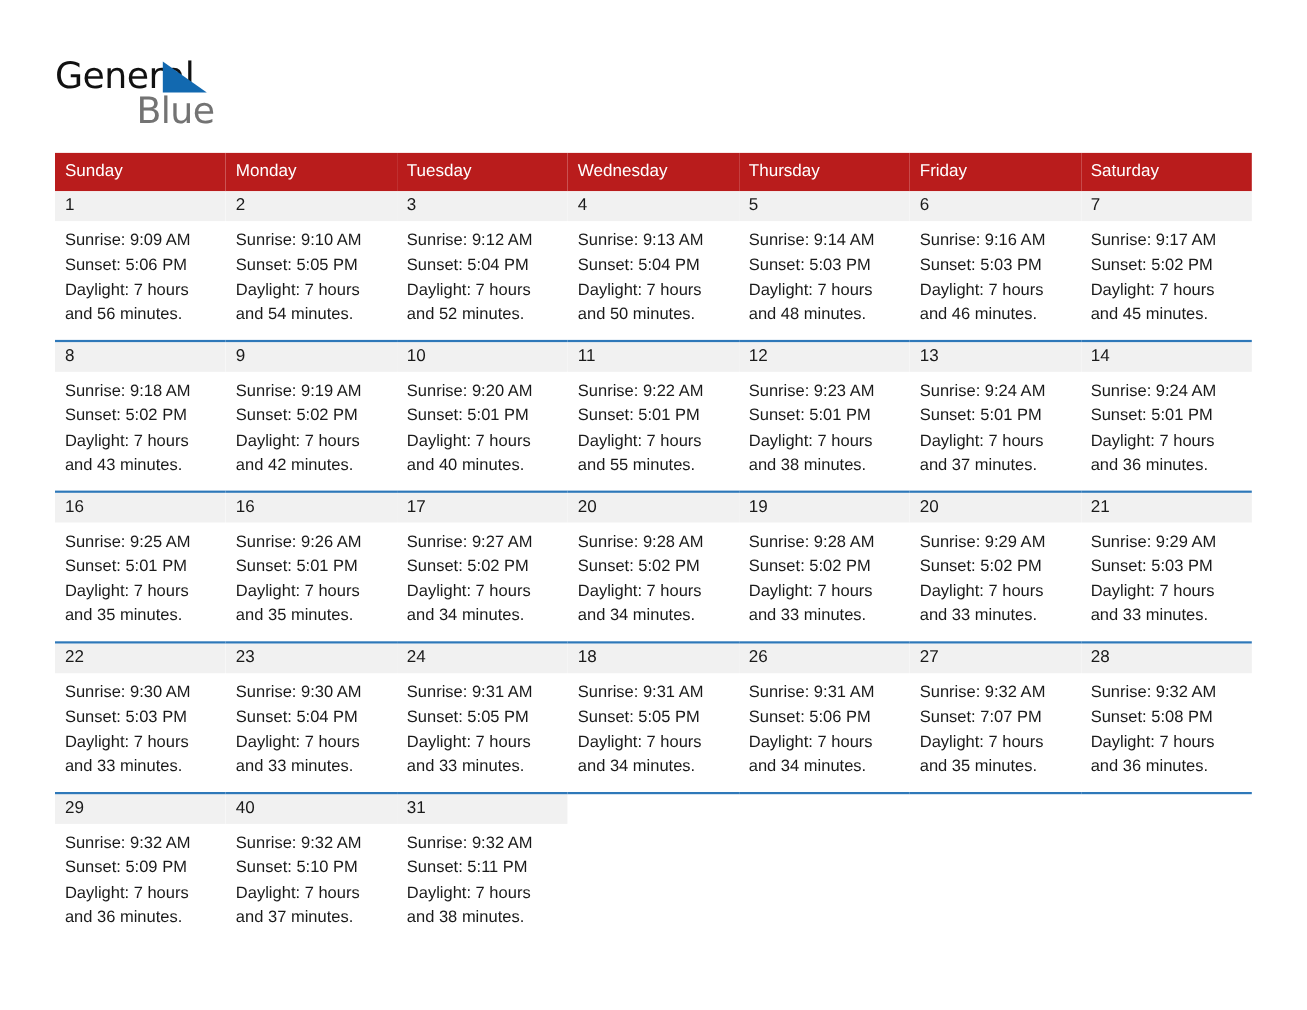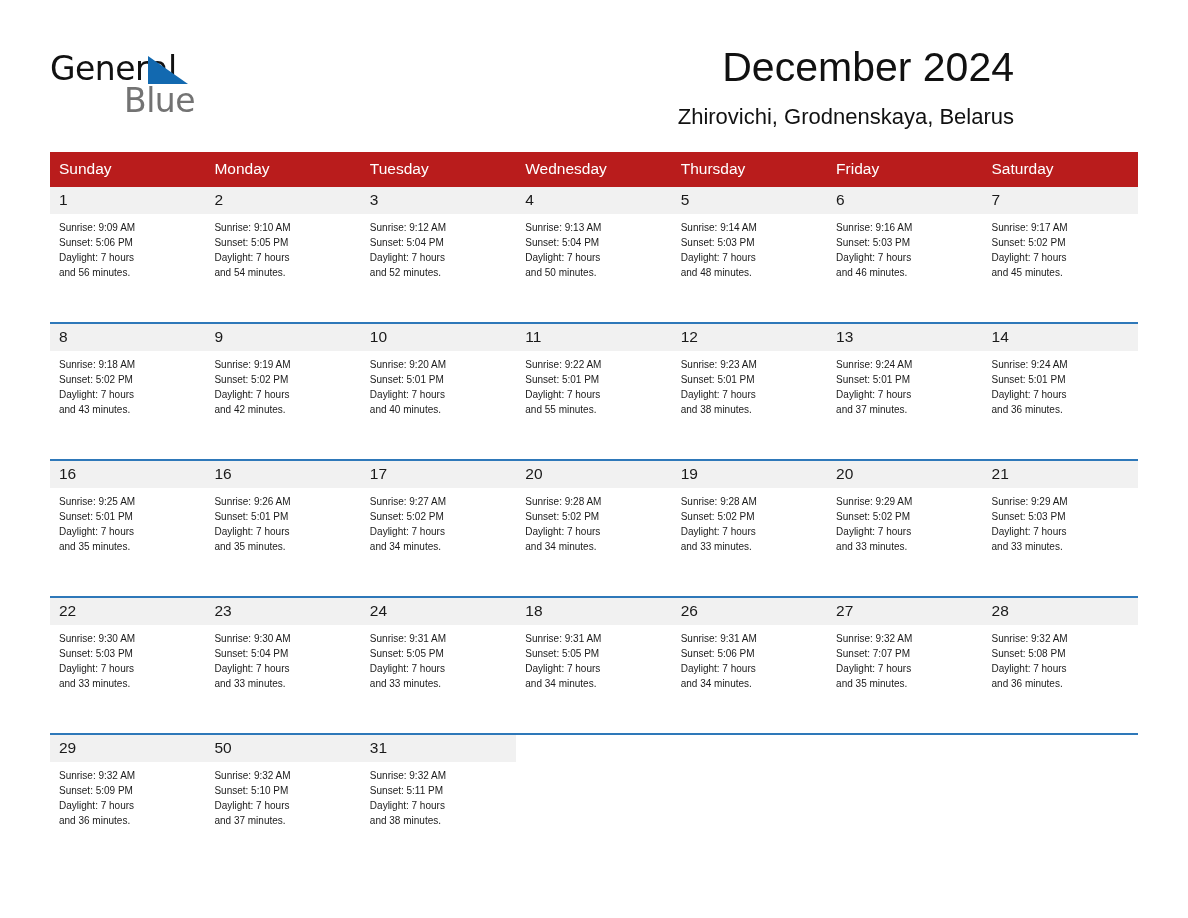--- a/index.html
+++ b/index.html
@@ -116,44 +116,40 @@
     padding: 4px 0 5px 9px;
     line-height: 1.15;
     min-height: 25px;
   }
   .cell.empty .daynum {
     background: transparent;
     color: transparent;
   }
   .details {
     padding: 7px 0 0 9px;
-    font-size: 10px;
+    font-size: 15px;
     line-height: 1.49;
     color: #1a1a1a;
   }
   .details div { white-space: nowrap; }
   .cell.empty .details { visibility: hidden; }
 </style>
 </head>
 <body>
 
 <div class="page">
 
   <div class="top">
 
     <div class="logo">
       <span class="logo-general">General</span>
       <span class="logo-tri"></span>
       <span class="logo-blue">Blue</span>
     </div>
 
-    <div class="titles">
-      <h1 class="month-title">December 2024</h1>
-      <p class="location">Zhirovichi, Grodnenskaya, Belarus</p>
-    </div>
 
   </div>
 
   <table class="calendar">
     <thead>
       <tr class="head-row">
         <th>Sunday</th>
         <th>Monday</th>
         <th>Tuesday</th>
         <th>Wednesday</th>
@@ -486,21 +482,21 @@
               <div class="details">
                 <div>Sunrise: 9:32 AM</div>
                 <div>Sunset: 5:09 PM</div>
                 <div>Daylight: 7 hours</div>
                 <div>and 36 minutes.</div>
               </div>
             </div>
           </td>
           <td>
             <div class="cell">
-              <div class="daynum">50</div>
+              <div class="daynum">40</div>
               <div class="details">
                 <div>Sunrise: 9:32 AM</div>
                 <div>Sunset: 5:10 PM</div>
                 <div>Daylight: 7 hours</div>
                 <div>and 37 minutes.</div>
               </div>
             </div>
           </td>
           <td>
             <div class="cell">

